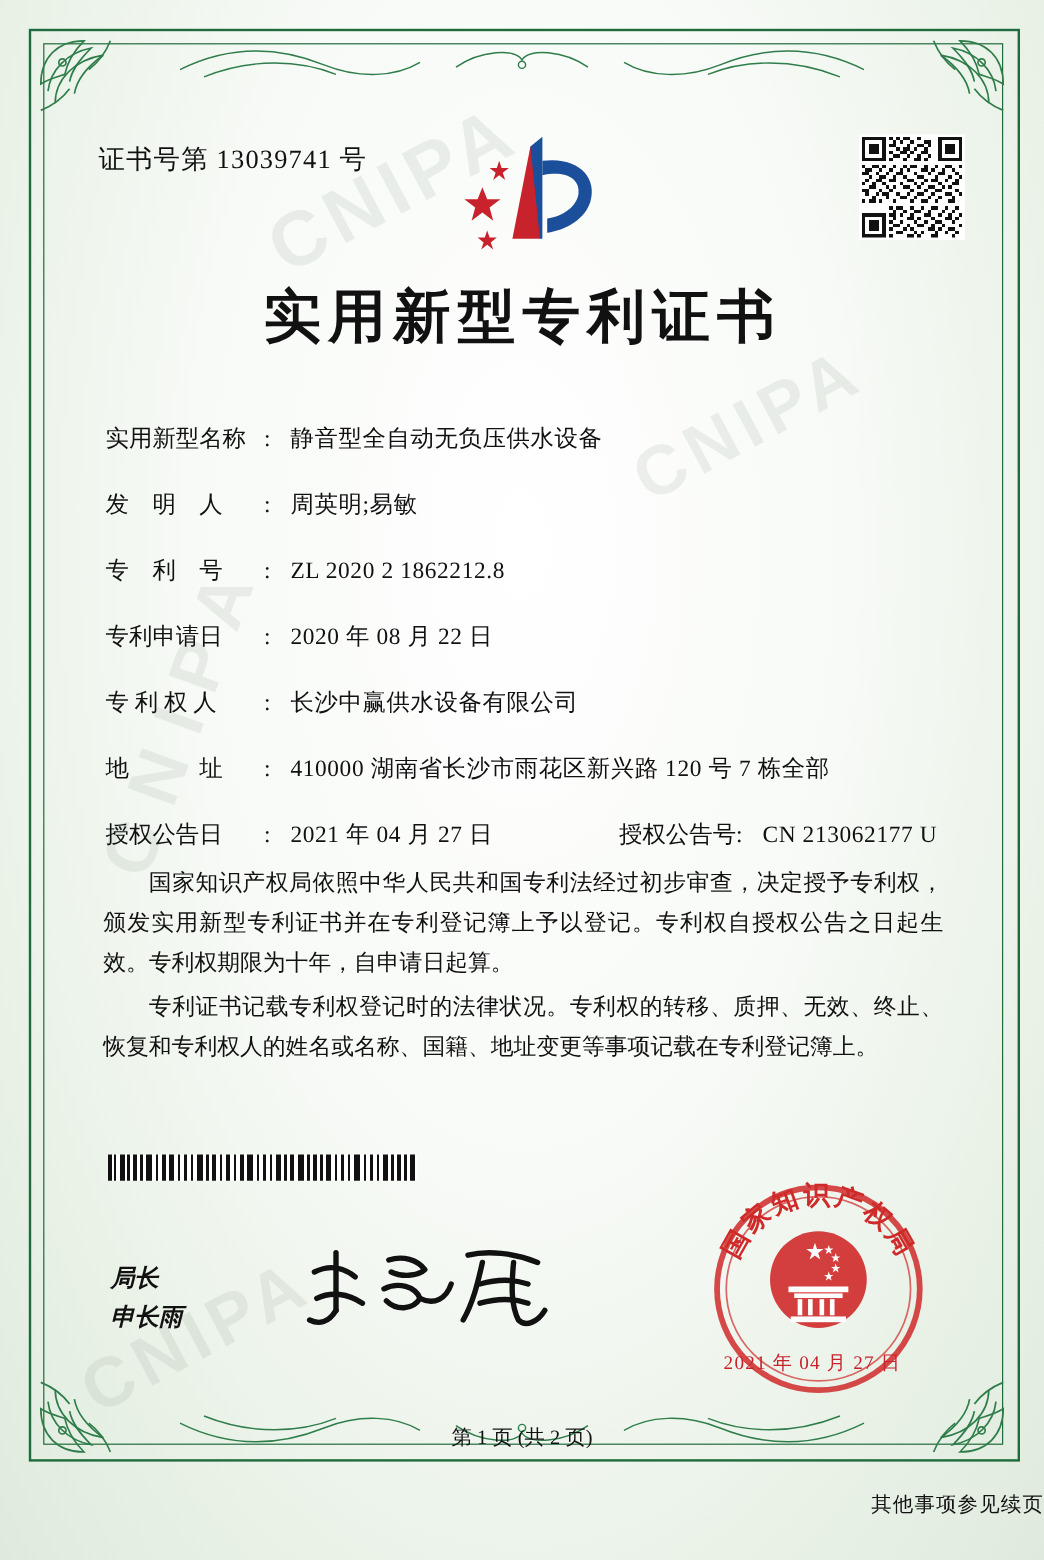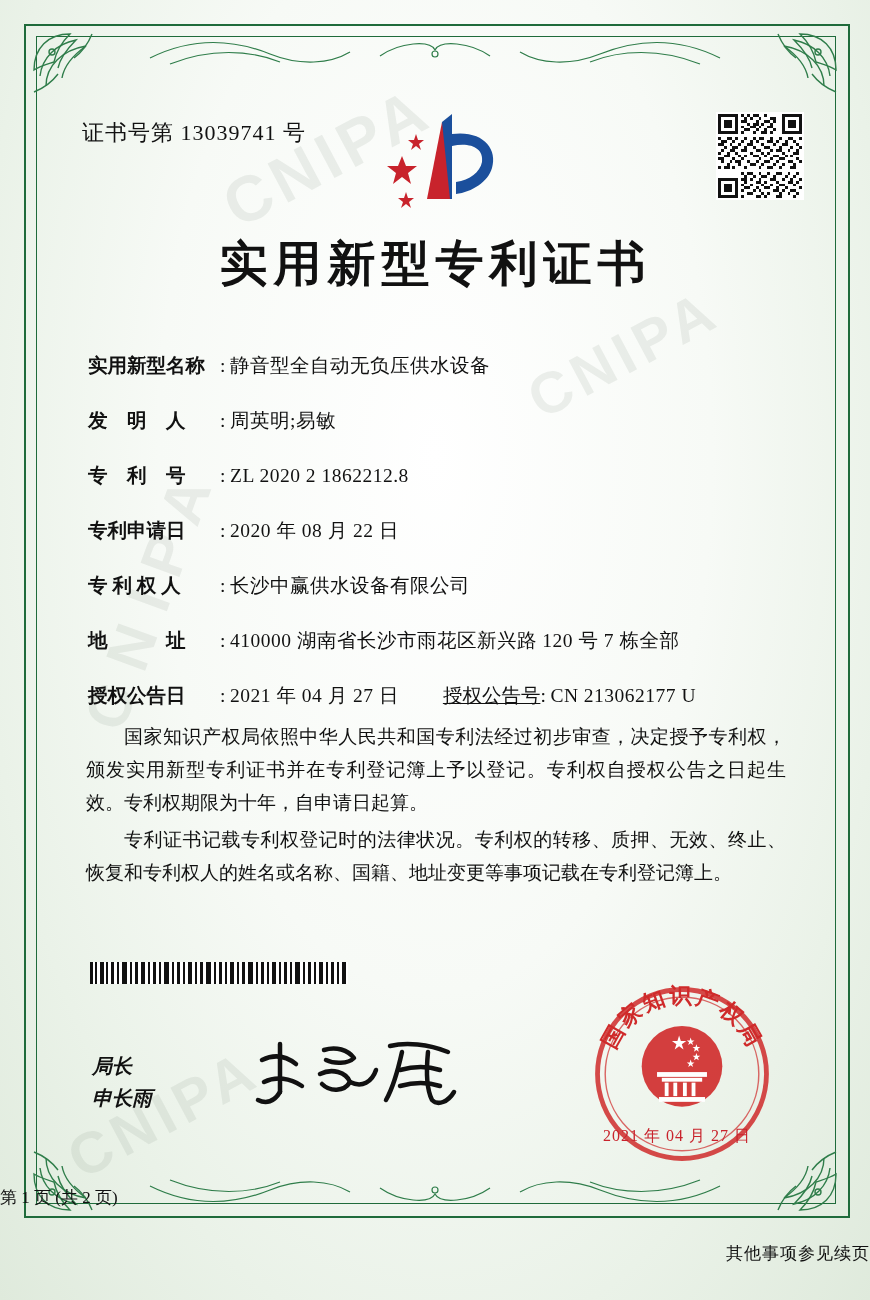--- a/index.html
+++ b/index.html
@@ -125,30 +125,28 @@
     align-items: baseline;
     margin-bottom: 28px;
     font-size: 19.5px;
     color: #111;
   }
   .row .label {
     width: 132px;
     flex: 0 0 132px;
     letter-spacing: 0px;
     white-space: pre;
-    font-weight: bold;
   }
   .row .colon { flex: 0 0 10px; }
-  .row .value { flex: 1 1 auto; letter-spacing: 0.5px; }
+  .row .value { flex: 1 1 auto; letter-spacing: 0.5px; margin-left: 12px; }
 
   .row.split .value { flex: 0 0 auto; }
   .row.split .label2 {
-    margin-left: 44px;
+    margin-left: 105px;
     white-space: pre;
-    text-decoration: underline;
   }
 
   
   .paras {
     position: absolute;
     left: 86px;
     top: 720px;
     width: 700px;
     font-size: 19px;
     line-height: 33px;
@@ -197,21 +195,21 @@
     font-size: 16px;
     color: #c8232c;
     letter-spacing: 1px;
   }
 
   
   .page-num {
     position: absolute;
     left: 0; right: 0;
     top: 1186px;
-    text-align: left;
+    text-align: center;
     font-size: 17px;
     color: #111;
   }
   .footnote {
     position: absolute;
     left: 0; right: 0;
     top: 1242px;
     text-align: right;
     font-size: 17px;
     color: #111;

